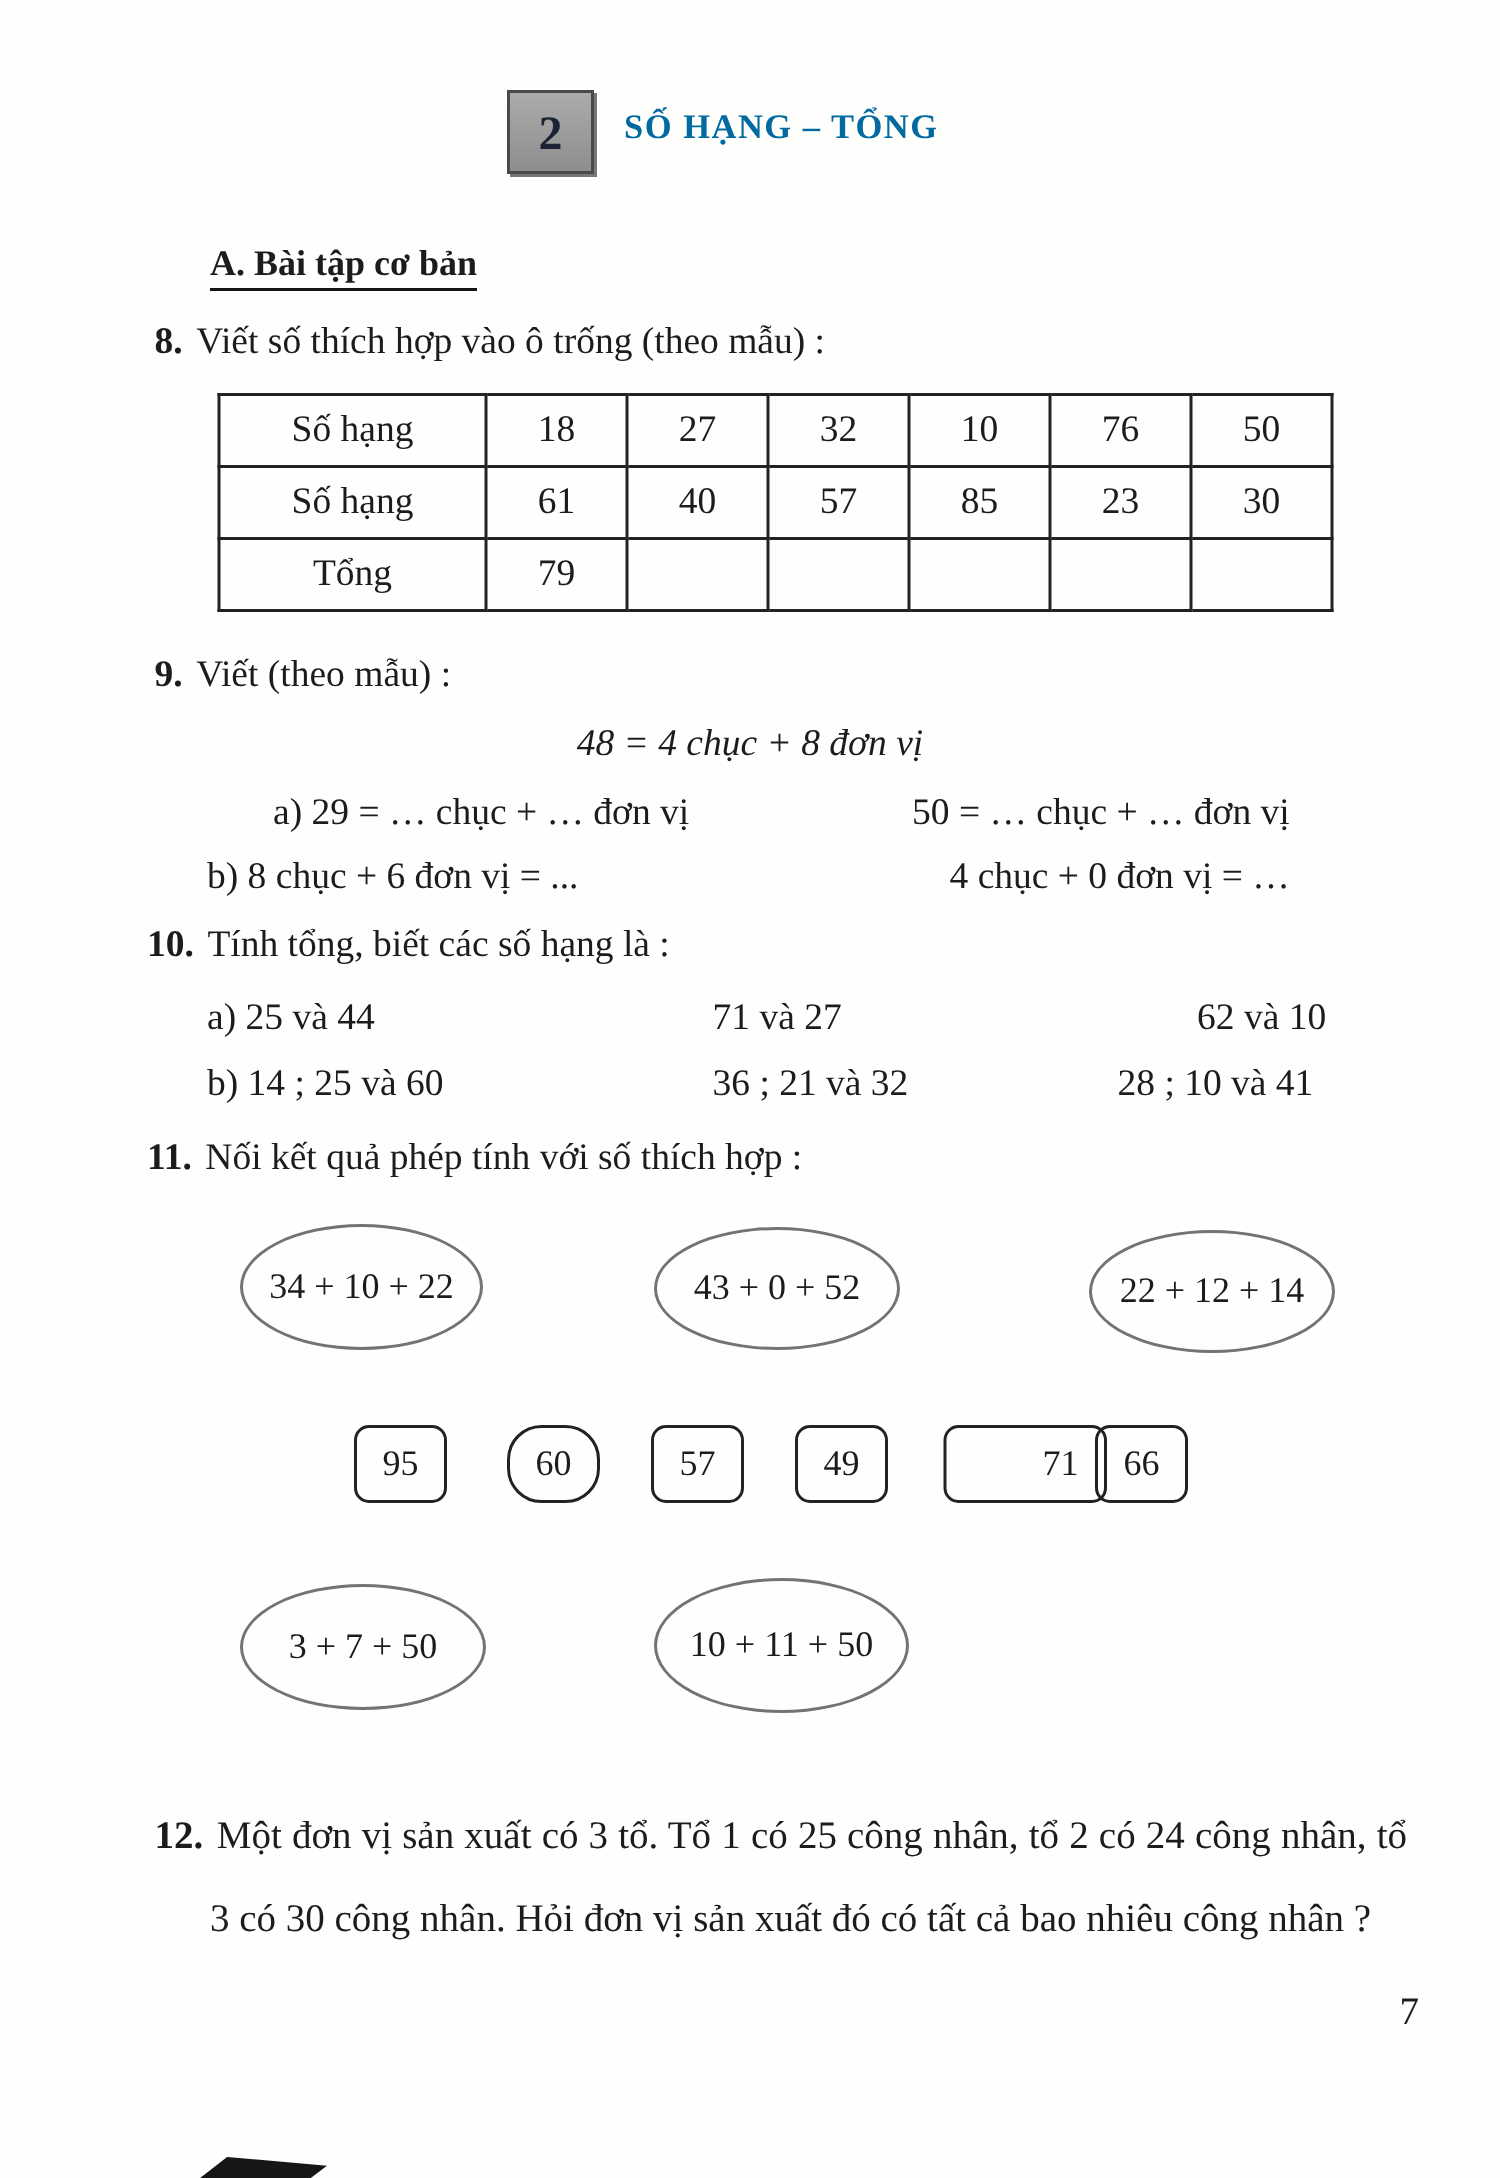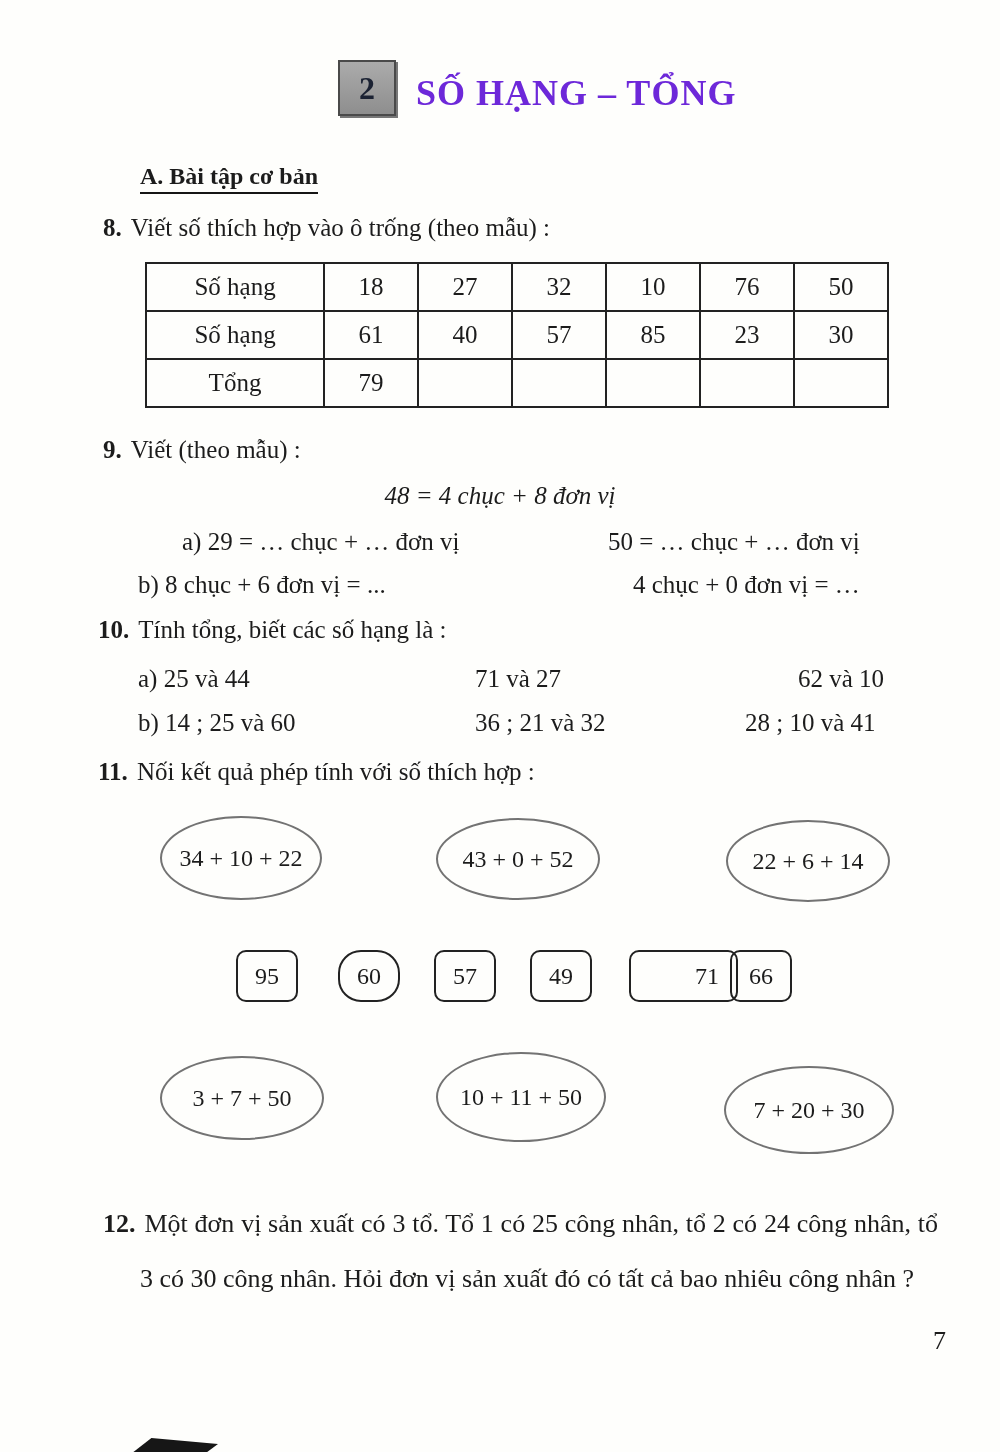--- a/index.html
+++ b/index.html
@@ -18,21 +18,21 @@
   .lesson-box{
     left:338px;top:60px;width:54px;height:52px;
     background:linear-gradient(#ababab,#8e8e8e);
     border:2px solid #4a4a4a;
     display:flex;align-items:center;justify-content:center;
     font-size:32px;font-weight:bold;color:#1b2233;
     box-shadow:2px 2px 0 #777;
   }
   .lesson-title{
     left:416px;top:72px;
-    font-size:36px;font-weight:bold;letter-spacing:1px;color:#6d28d9;
+    font-size:23px;font-weight:bold;letter-spacing:1px;color:#0369a1;
   }
 
   .section-heading{
     left:140px;top:163px;
     font-size:24px;font-weight:bold;
     border-bottom:2px solid #151515;padding-bottom:2px;
   }
 
   .ex-line{font-size:25px;}
   .ex-num{font-weight:bold;margin-right:9px;}
@@ -152,32 +152,31 @@
   <div class="abs ex-line" style="left:138px;top:709px;">b) 14 ; 25 và 60</div>
   <div class="abs ex-line" style="left:475px;top:709px;">36 ; 21 và 32</div>
   <div class="abs ex-line" style="left:745px;top:709px;">28 ; 10 và 41</div>
 
   <div class="abs ex-line" style="left:98px;top:758px;">
     <span class="ex-num">11.</span><span>Nối kết quả phép tính với số thích hợp :</span>
   </div>
 
   <div class="abs ellipse" style="left:160px;top:816px;width:158px;height:80px;">34 + 10 + 22</div>
   <div class="abs ellipse" style="left:436px;top:818px;width:160px;height:78px;">43 + 0 + 52</div>
-  <div class="abs ellipse" style="left:726px;top:820px;width:160px;height:78px;">22 + 6 + 14</div>
+  <div class="abs ellipse" style="left:726px;top:820px;width:160px;height:78px;">22 + 12 + 14</div>
 
   <div class="abs numbox" style="left:236px;top:950px;">95</div>
   <div class="abs numbox" style="left:338px;top:950px;border-radius:23px;">60</div>
   <div class="abs numbox" style="left:434px;top:950px;">57</div>
   <div class="abs numbox" style="left:530px;top:950px;">49</div>
   <div class="abs numbox" style="left:629px;top:950px;padding-left:47px;">71</div>
   <div class="abs numbox" style="left:730px;top:950px;">66</div>
 
   <div class="abs ellipse" style="left:160px;top:1056px;width:160px;height:80px;">3 + 7 + 50</div>
   <div class="abs ellipse" style="left:436px;top:1052px;width:166px;height:86px;">10 + 11 + 50</div>
-  <div class="abs ellipse" style="left:724px;top:1066px;width:166px;height:84px;">7 + 20 + 30</div>
 
   <div class="abs para" style="left:103px;top:1196px;width:798px;">
     <span class="ex-num">12.</span><span>Một đơn vị sản xuất có 3 tổ. Tổ 1 có 25 công nhân, tổ 2 có 24 công nhân, tổ 3 có 30 công nhân. Hỏi đơn vị sản xuất đó có tất cả bao nhiêu công nhân ?</span>
   </div>
 
   <div class="abs page-number" style="left:933px;top:1326px;">7</div>
 
   <div class="abs ink-mark"></div>
 
 </div>

